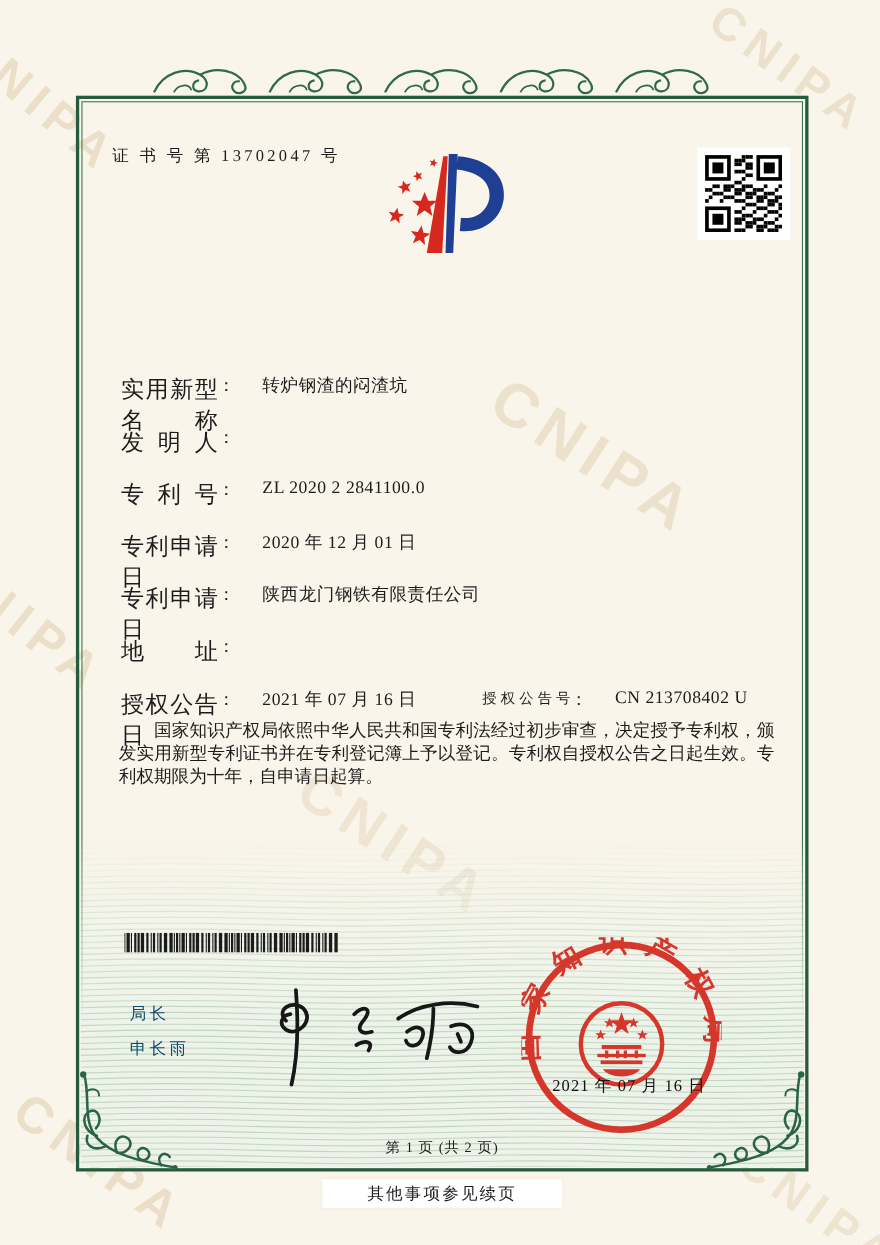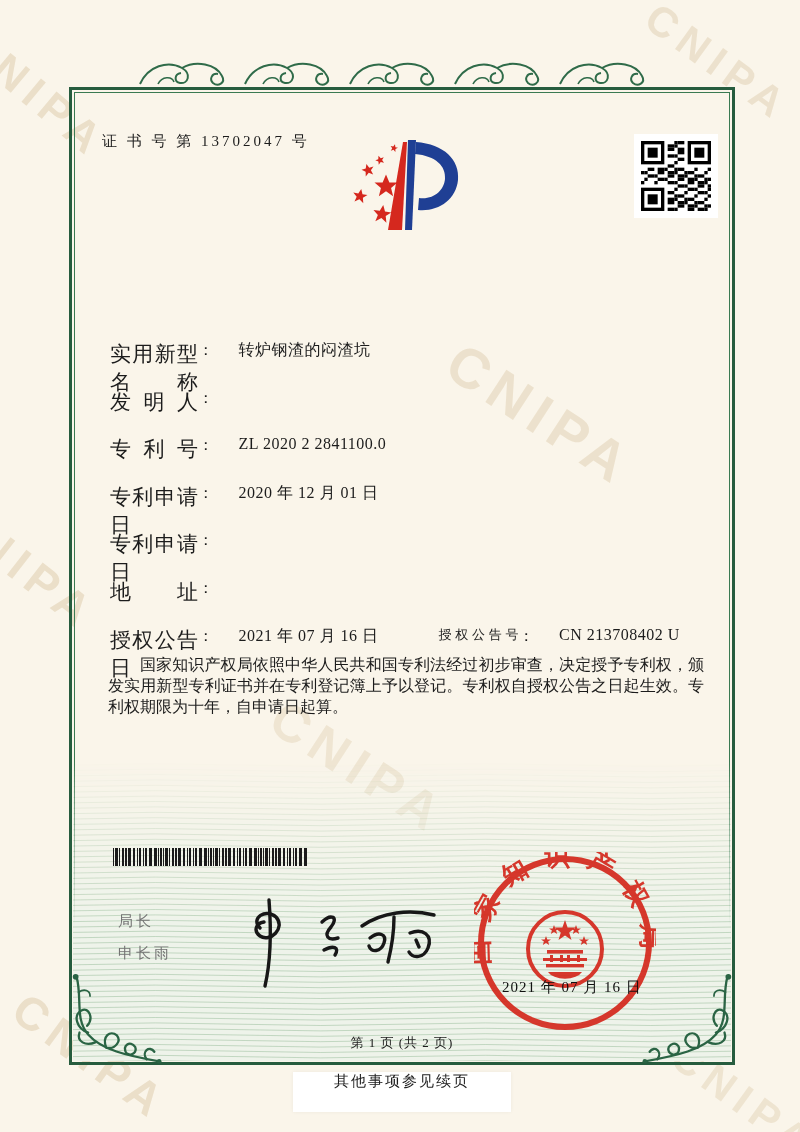--- a/index.html
+++ b/index.html
@@ -50,37 +50,37 @@
   .flabel2{display:inline-block;width:80px;font-size:13px;text-align:justify;text-align-last:justify;flex:none;}
   
   .bodytext{
     position:absolute;left:36px;right:28px;top:564px;
     font-size:16px;line-height:21px;text-align:justify;
   }
   .bodytext p{margin:0;text-indent:2em;}
   
   .barcode{position:absolute;left:41px;top:758px;}
   .issuer{position:absolute;left:46px;top:822px;font-size:15px;letter-spacing:3px;
-          font-family:"Liberation Sans","DejaVu Sans",sans-serif;color:#737373;}
+          font-family:"Liberation Sans","DejaVu Sans",sans-serif;color:#0c4a6e;}
   .issuer div{margin-bottom:13px;}
   .signature{position:absolute;left:158px;top:798px;}
   .seal{position:absolute;left:402px;top:762px;width:182px;height:182px;}
   .seal-date{
     position:absolute;left:430px;top:888px;font-size:15px;letter-spacing:1px;
     color:#111;white-space:nowrap;
   }
   .page-num{position:absolute;left:0;right:0;top:944px;text-align:center;font-size:13px;letter-spacing:1px;}
   .corner{position:absolute;width:96px;height:96px;}
   .corner.bl{left:-5px;bottom:-7px;}
   .corner.br{right:-5px;bottom:-7px;transform:scaleX(-1);}
   .top-ornament{position:absolute;left:138px;top:52px;width:524px;height:36px;}
   
   .note-box{
-    position:absolute;left:293px;top:1072px;width:218px;height:40px;background:#ffffff;
-    display:flex;align-items:flex-start;justify-content:center;font-size:15px;letter-spacing:2px;
+    position:absolute;left:293px;top:1072px;width:218px;height:26px;background:#ffffff;
+    display:flex;align-items:center;justify-content:center;font-size:15px;letter-spacing:2px;
     box-shadow:0 0 4px rgba(0,0,0,.05);
   }
 </style>
 </head>
 <body>
 
 <div class="page">
 
   <span class="wm" style="left:-16px;top:18px;font-size:44px;transform:rotate(40deg);opacity:.45;">CNIPA</span>
   <span class="wm" style="left:664px;top:-6px;font-size:42px;transform:rotate(36deg);opacity:.4;">CNIPA</span>
@@ -347,20 +347,21 @@
         <span class="fvalue">ZL 2020 2 2841100.0</span>
       </div>
       <div class="frow">
         <span class="flabel">专利申请日</span>
           <span class="fcolon">：</span>
         <span class="fvalue">2020 年 12 月 01 日</span>
       </div>
       <div class="frow">
         <span class="flabel">专利申请日</span>
           <span class="fcolon">：</span>
+        <span class="fvalue">陕西龙门钢铁有限责任公司</span>
       </div>
       <div class="frow">
         <span class="flabel">地址</span>
           <span class="fcolon">：</span>
       </div>
       <div class="frow">
         <span class="flabel">授权公告日</span>
           <span class="fcolon">：</span>
         <span class="fvalue">2021 年 07 月 16 日</span>
         <span class="fgroup2">

